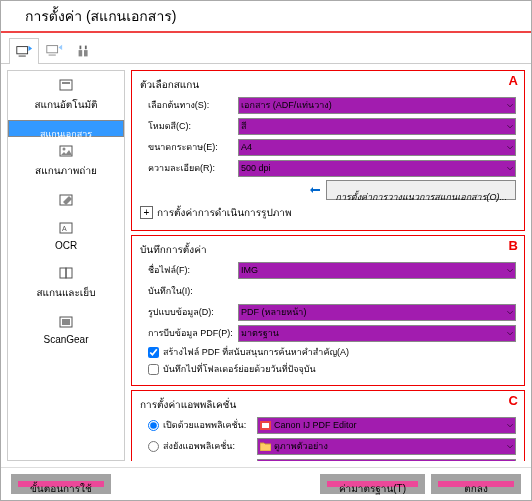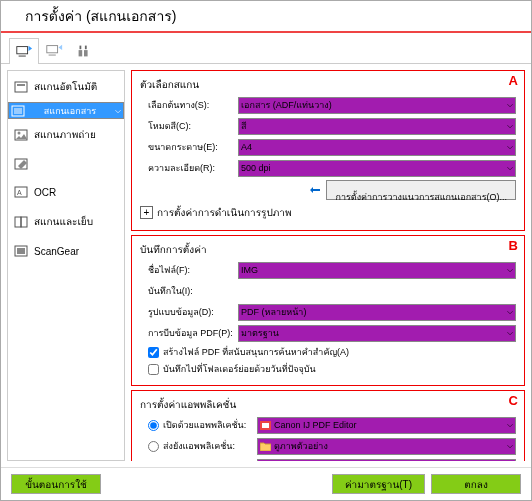--- a/index.html
+++ b/index.html
@@ -6,43 +6,43 @@
 body { font-family: "Segoe UI", Tahoma, sans-serif; font-size: 10px; background: #fff; width: 532px; height: 501px; overflow: hidden; }
 .window { border: 1px solid #aaa; width: 532px; height: 501px; display: flex; flex-direction: column; }
 .titlebar { background: #fff; padding: 4px 24px; border-bottom: 2px solid #ef4444; font-size: 14px; }
 .tabstrip { display: flex; padding: 4px 8px 0; gap: 0; border-bottom: 1px solid #ccc; }
 .tab { width: 30px; height: 26px; display: flex; align-items: center; justify-content: center; border: 1px solid transparent; border-bottom: none; }
 .tab.active { border-color: #ccc; background: #fff; position: relative; top: 1px; }
 .tab svg { width: 18px; height: 16px; }
 .content { flex: 1; display: flex; padding: 6px; gap: 6px; overflow: hidden; }
 .sidebar { width: 118px; border: 1px solid #ccc; }
 .sidelist { list-style: none; }
-.sideitem { display: flex; align-items: center; gap: 6px; padding: 8px 6px; font-size: 10px; cursor: pointer; }
+.sideitem { display: flex; align-items: center; gap: 6px; padding: 8px 6px; font-size: 10px; cursor: pointer; flex-direction: column; }
 .sideitem.sel { background: #3399ff; color: #fff; }
 .sideicon { width: 14px; height: 12px; display: inline-block; }
 .main { flex: 1; display: flex; flex-direction: column; gap: 4px; overflow: hidden; }
 .group { border: 1.5px solid #e00; padding: 6px 8px; position: relative; }
 .letter { position: absolute; top: 2px; right: 6px; color: #e00; font-weight: bold; font-size: 13px; }
 .gtitle { font-size: 10px; margin-bottom: 4px; }
 .row { display: flex; align-items: center; margin-bottom: 3px; min-height: 18px; }
 .lbl { width: 98px; font-size: 9px; padding-left: 8px; }
 .sel, select { flex: 1; height: 17px; font-size: 9px; border: 1px solid #888; background: #a21caf; padding: 0 2px; display: flex; align-items: center; justify-content: space-between; }
 .sel::after { content: "⌵"; font-size: 8px; }
-.btn { height: 18px; font-size: 9px; border: 1px solid #888; background: #efefef; padding: 9px 8px; }
+.btn { height: 18px; font-size: 9px; border: 1px solid #888; background: #efefef; padding: 9px 8px; font-style: italic; }
 .btnrow { display: flex; justify-content: flex-end; gap: 4px; }
 .arrow-link { color: #06c; display: flex; align-items: center; gap: 2px; font-size: 9px; }
 .plusbox { width: 13px; height: 13px; border: 1px solid #666; display: inline-flex; align-items: center; justify-content: center; font-size: 10px; margin-right: 4px; }
 .chk { display: flex; align-items: center; gap: 4px; padding-left: 8px; font-size: 9px; margin-bottom: 3px; }
 .rad { display: flex; align-items: center; gap: 4px; padding-left: 8px; font-size: 9px; }
 .radlbl { width: 94px; }
 input[type=checkbox], input[type=radio] { width: 11px; height: 11px; }
 .folder { display: inline-flex; align-items: center; gap: 3px; }
 .ficon { width: 11px; height: 9px; display: inline-block; }
 .footer { display: flex; justify-content: space-between; padding: 6px 10px; border-top: 1px solid #ddd; }
-.footbtn { height: 20px; font-size: 10px; border: 1px solid #a3a3a3; background: #84cc16; padding: 0 12px; min-width: 90px; }
+.footbtn { height: 20px; font-size: 10px; border: 7px solid #a3a3a3; background: #ec4899; padding: 0 12px; min-width: 90px; }
 .footright { display: flex; gap: 6px; }
 </style>
 </head>
 <body>
 
 <div class="window">
   <div class="titlebar">การตั้งค่า (สแกนเอกสาร)</div>
 
   <div class="tabstrip">
     <div class="tab active">

